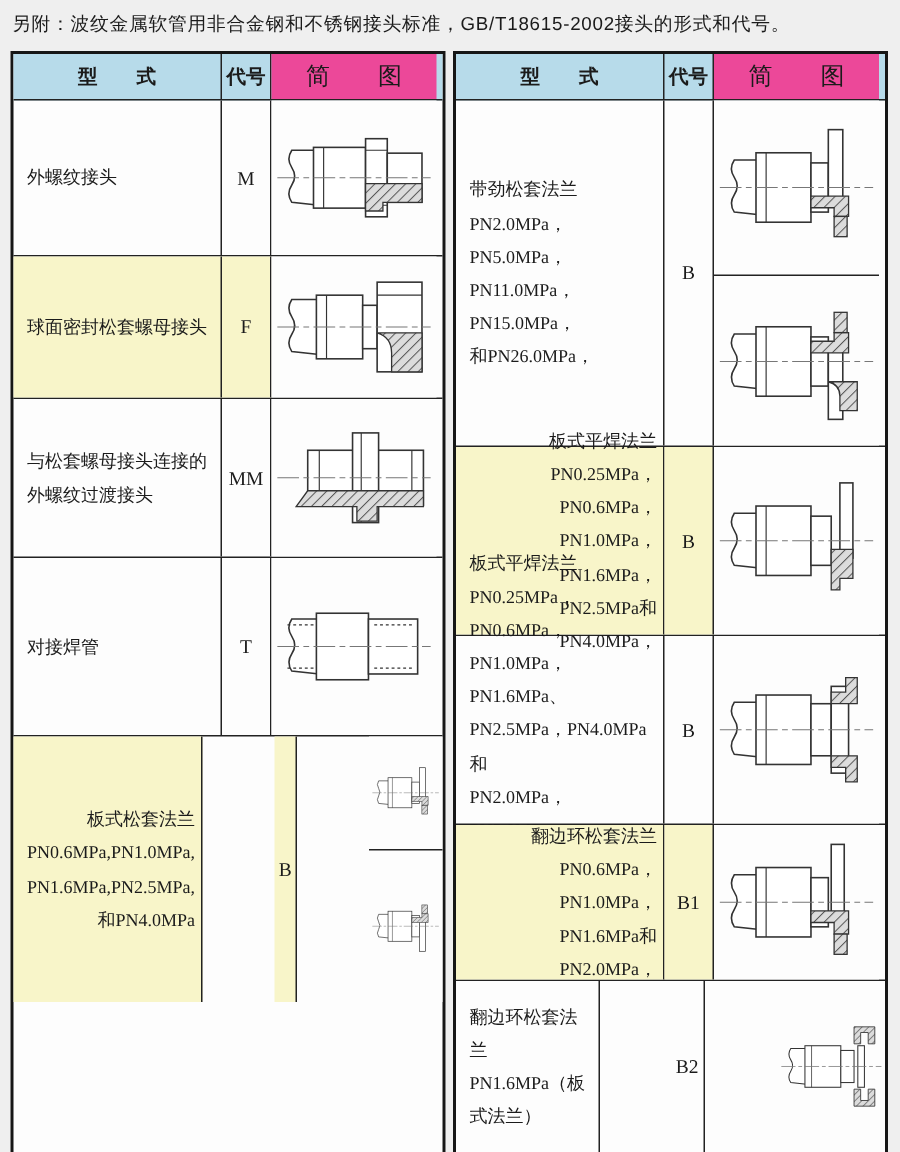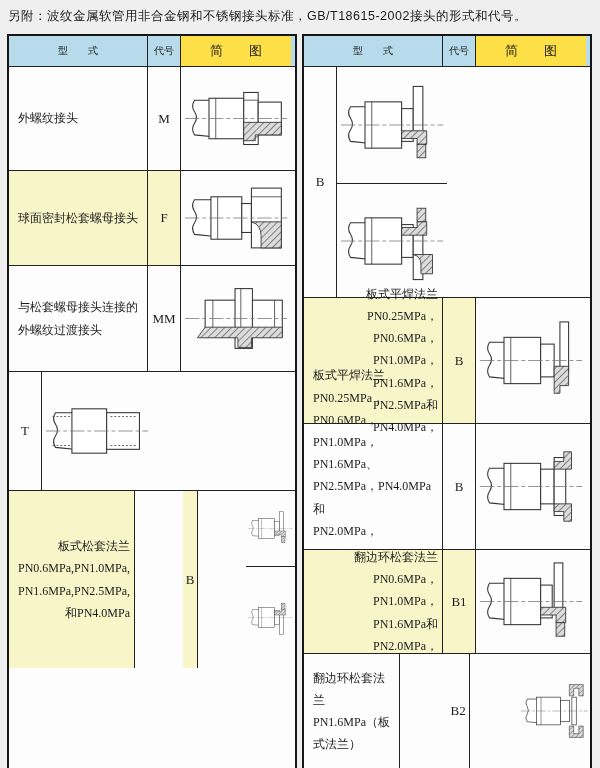--- a/index.html
+++ b/index.html
@@ -30,22 +30,22 @@
   .row:last-child{border-bottom:none;gap:48px;}
   .c{border-right:1px solid #222;box-sizing:border-box;display:flex;align-items:center;}
   .c:last-child{border-right:none;}
   .c-type{width:139px;padding:4px 4px 4px 9px;font-size:12px;line-height:1.85;white-space:pre-line;}
   .c-code{width:33px;justify-content:center;font-size:13px;}
   .c-diag{width:110px;justify-content:center;padding:1px;background:#fdfdfd;}
   .c-diag.split{flex-direction:column;padding:0;align-items:stretch;}
   .sub{display:flex;align-items:center;justify-content:center;border-bottom:1px solid #222;overflow:hidden;padding:1px;box-sizing:border-box;}
   .sub:last-child{border-bottom:none;}
   .hdr{background:#b7dbea;}
-  .hdr .c-type,.hdr .c-code{justify-content:center;padding:0;font-size:10px;white-space:normal;}
-  .hdr .c-diag{background:#fde047;justify-content:center;font-size:13px;}
+  .hdr .c-type,.hdr .c-code{justify-content:center;padding:0;font-size:13px;white-space:normal;font-weight:bold;}
+  .hdr .c-diag{background:#ec4899;justify-content:center;font-size:16px;}
   .hl{background:#f8f5c9;text-align:right;}
   .dg{width:100%;height:100%;display:block;}
   .dg .w{fill:#fff;stroke:#333;stroke-width:1.1;}
   .dg .ht{fill:url(#h);stroke:#333;stroke-width:0.9;}
   .dg .ln{stroke:#333;stroke-width:0.8;fill:none;}
   .dg .cl{stroke:#777;stroke-width:0.8;stroke-dasharray:15 3 4 3;fill:none;}
   .dg .dsh{stroke:#333;stroke-width:0.8;stroke-dasharray:2 2;fill:none;}
 </style>
 </head>
 <body>
@@ -120,20 +120,21 @@
             <rect class="w" x="55" y="15" width="18" height="62"></rect>
             <line class="ln" x1="61" y1="15" x2="61" y2="77"></line>
             <path class="ht" d="M24 55 H104 V66 H72 V76 H58 V66 H16 L24 55 Z"></path>
             <use href="#cl" class="cl"></use>
           </svg>
         </div>
       </div>
 
 
       <div class="row" style="height:118px">
+        <div class="c c-type">对接焊管</div>
         <div class="c c-code">T</div>
         <div class="c c-diag">
           <svg class="dg" viewBox="0 0 112 92">
             <use href="#pipe" class="w"></use>
             <rect class="w" x="30" y="23" width="36" height="46"></rect>
             <rect class="w" x="66" y="27" width="34" height="38"></rect>
             <line class="dsh" x1="70" y1="31" x2="98" y2="31"></line>
             <line class="dsh" x1="70" y1="61" x2="98" y2="61"></line>
             <line class="dsh" x1="10" y1="31" x2="28" y2="31"></line>
             <line class="dsh" x1="10" y1="61" x2="28" y2="61"></line>
@@ -178,20 +179,24 @@
     </div>
 
     <div class="tbl">
       <div class="row hdr" style="height:30px">
         <div class="c c-type">型　　式</div>
         <div class="c c-code">代号</div>
         <div class="c c-diag">简　　图</div>
       </div>
 
       <div class="row" style="height:230px">
+        <div class="c c-type">带劲松套法兰
+PN2.0MPa，PN5.0MPa，
+PN11.0MPa，PN15.0MPa，
+和PN26.0MPa，</div>
         <div class="c c-code">B</div>
         <div class="c c-diag split">
           <div class="sub" style="flex:0 0 117px">
             <svg class="dg" style="max-height:108px" viewBox="0 0 112 92">
               <use href="#pipe" class="w"></use>
               <rect class="w" x="28" y="22" width="38" height="48"></rect>
               <line class="ln" x1="35" y1="22" x2="35" y2="70"></line>
               <rect class="w" x="66" y="29" width="12" height="34"></rect>
               <rect class="w" x="78" y="6" width="10" height="52"></rect>
               <path class="ht" d="M66 52 H92 V66 H82 V60 H66 Z"></path>

